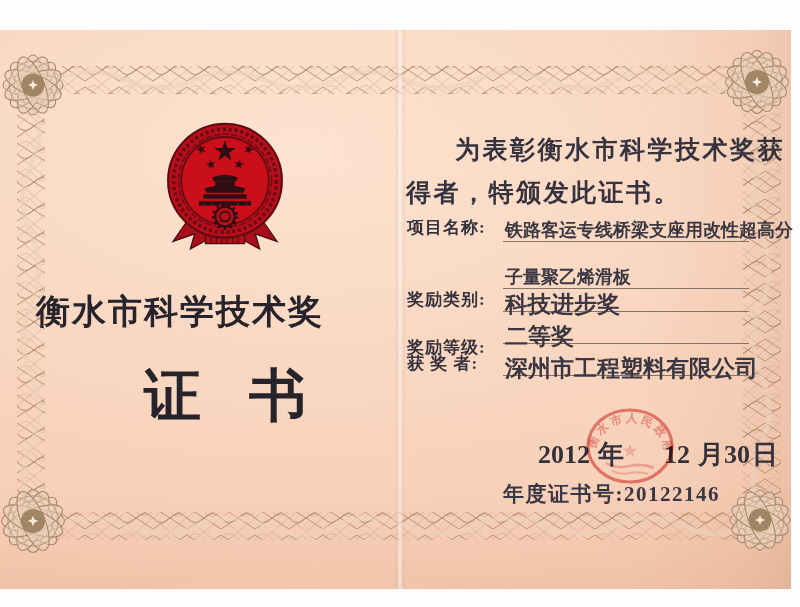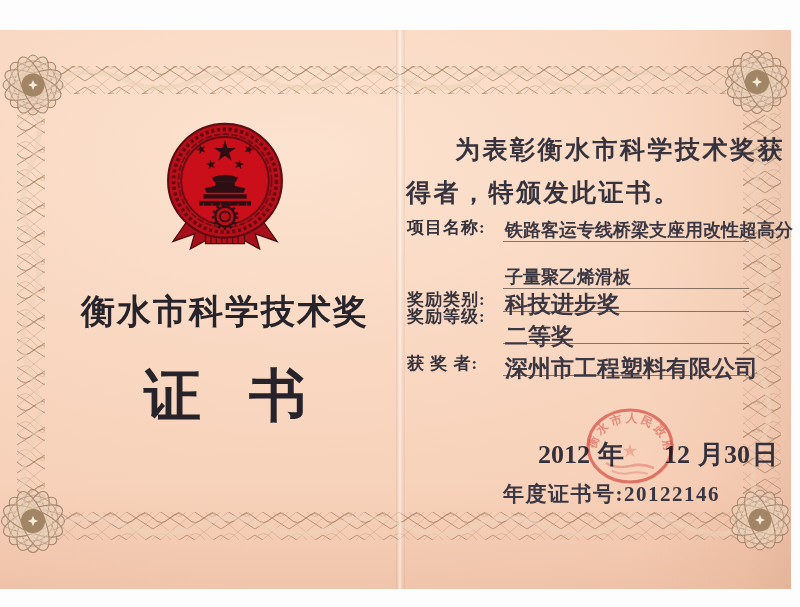--- a/index.html
+++ b/index.html
@@ -24,21 +24,21 @@
   }
   .fold{
     position:absolute;left:396px;top:30px;width:9px;height:559px;pointer-events:none;
     background:linear-gradient(90deg, rgba(120,60,30,0.10) 0%, rgba(255,255,255,0.55) 45%, rgba(255,240,230,0.25) 60%, rgba(120,60,30,0.08) 100%);
   }
   .border-art{position:absolute;left:0;top:0;}
 
   
   .emblem{position:absolute;left:160px;top:120px;width:130px;height:141px;}
   .title{
-    position:absolute;left:45px;top:289px;width:360px;text-align:center;
+    position:absolute;left:36px;top:289px;width:360px;
     font-size:34px;font-weight:800;color:#26232b;letter-spacing:2px;white-space:nowrap;
   }
   .subtitle{
     position:absolute;left:45px;top:367px;width:360px;display:flex;justify-content:center;gap:48px;
     font-size:57px;font-weight:800;color:#26232b;line-height:1;
   }
   
   .intro{
     position:absolute;left:406px;width:372px;font-size:25px;font-weight:600;
     color:#36333e;letter-spacing:2.5px;white-space:nowrap;
@@ -169,21 +169,21 @@
   <div class="intro l1">为表彰衡水市科学技术奖获</div>
   <div class="intro l2">得者，特颁发此证书。</div>
 
   <div class="flabel" style="top:216px">项目名称:</div>
   <div class="fval small" style="top:218px">铁路客运专线桥梁支座用改性超高分</div>
   <div class="fval small" style="top:265px">子量聚乙烯滑板</div>
 
   <div class="flabel" style="top:288px">奖励类别:</div>
   <div class="fval" style="top:289px">科技进步奖</div>
 
-  <div class="flabel" style="top:305px">奖励等级:</div>
+  <div class="flabel" style="top:336px">奖励等级:</div>
   <div class="fval" style="top:321px">二等奖</div>
 
   <div class="flabel" style="top:352px">获 奖 者:</div>
   <div class="fval" style="top:353px">深州市工程塑料有限公司</div>
 
   <div class="daterow">
     <span>2012</span><span class="yu">年</span><span class="mo">12</span><span class="mu">月</span><span class="dy">30</span><span class="du">日</span>
   </div>
 
   <div class="certno">

